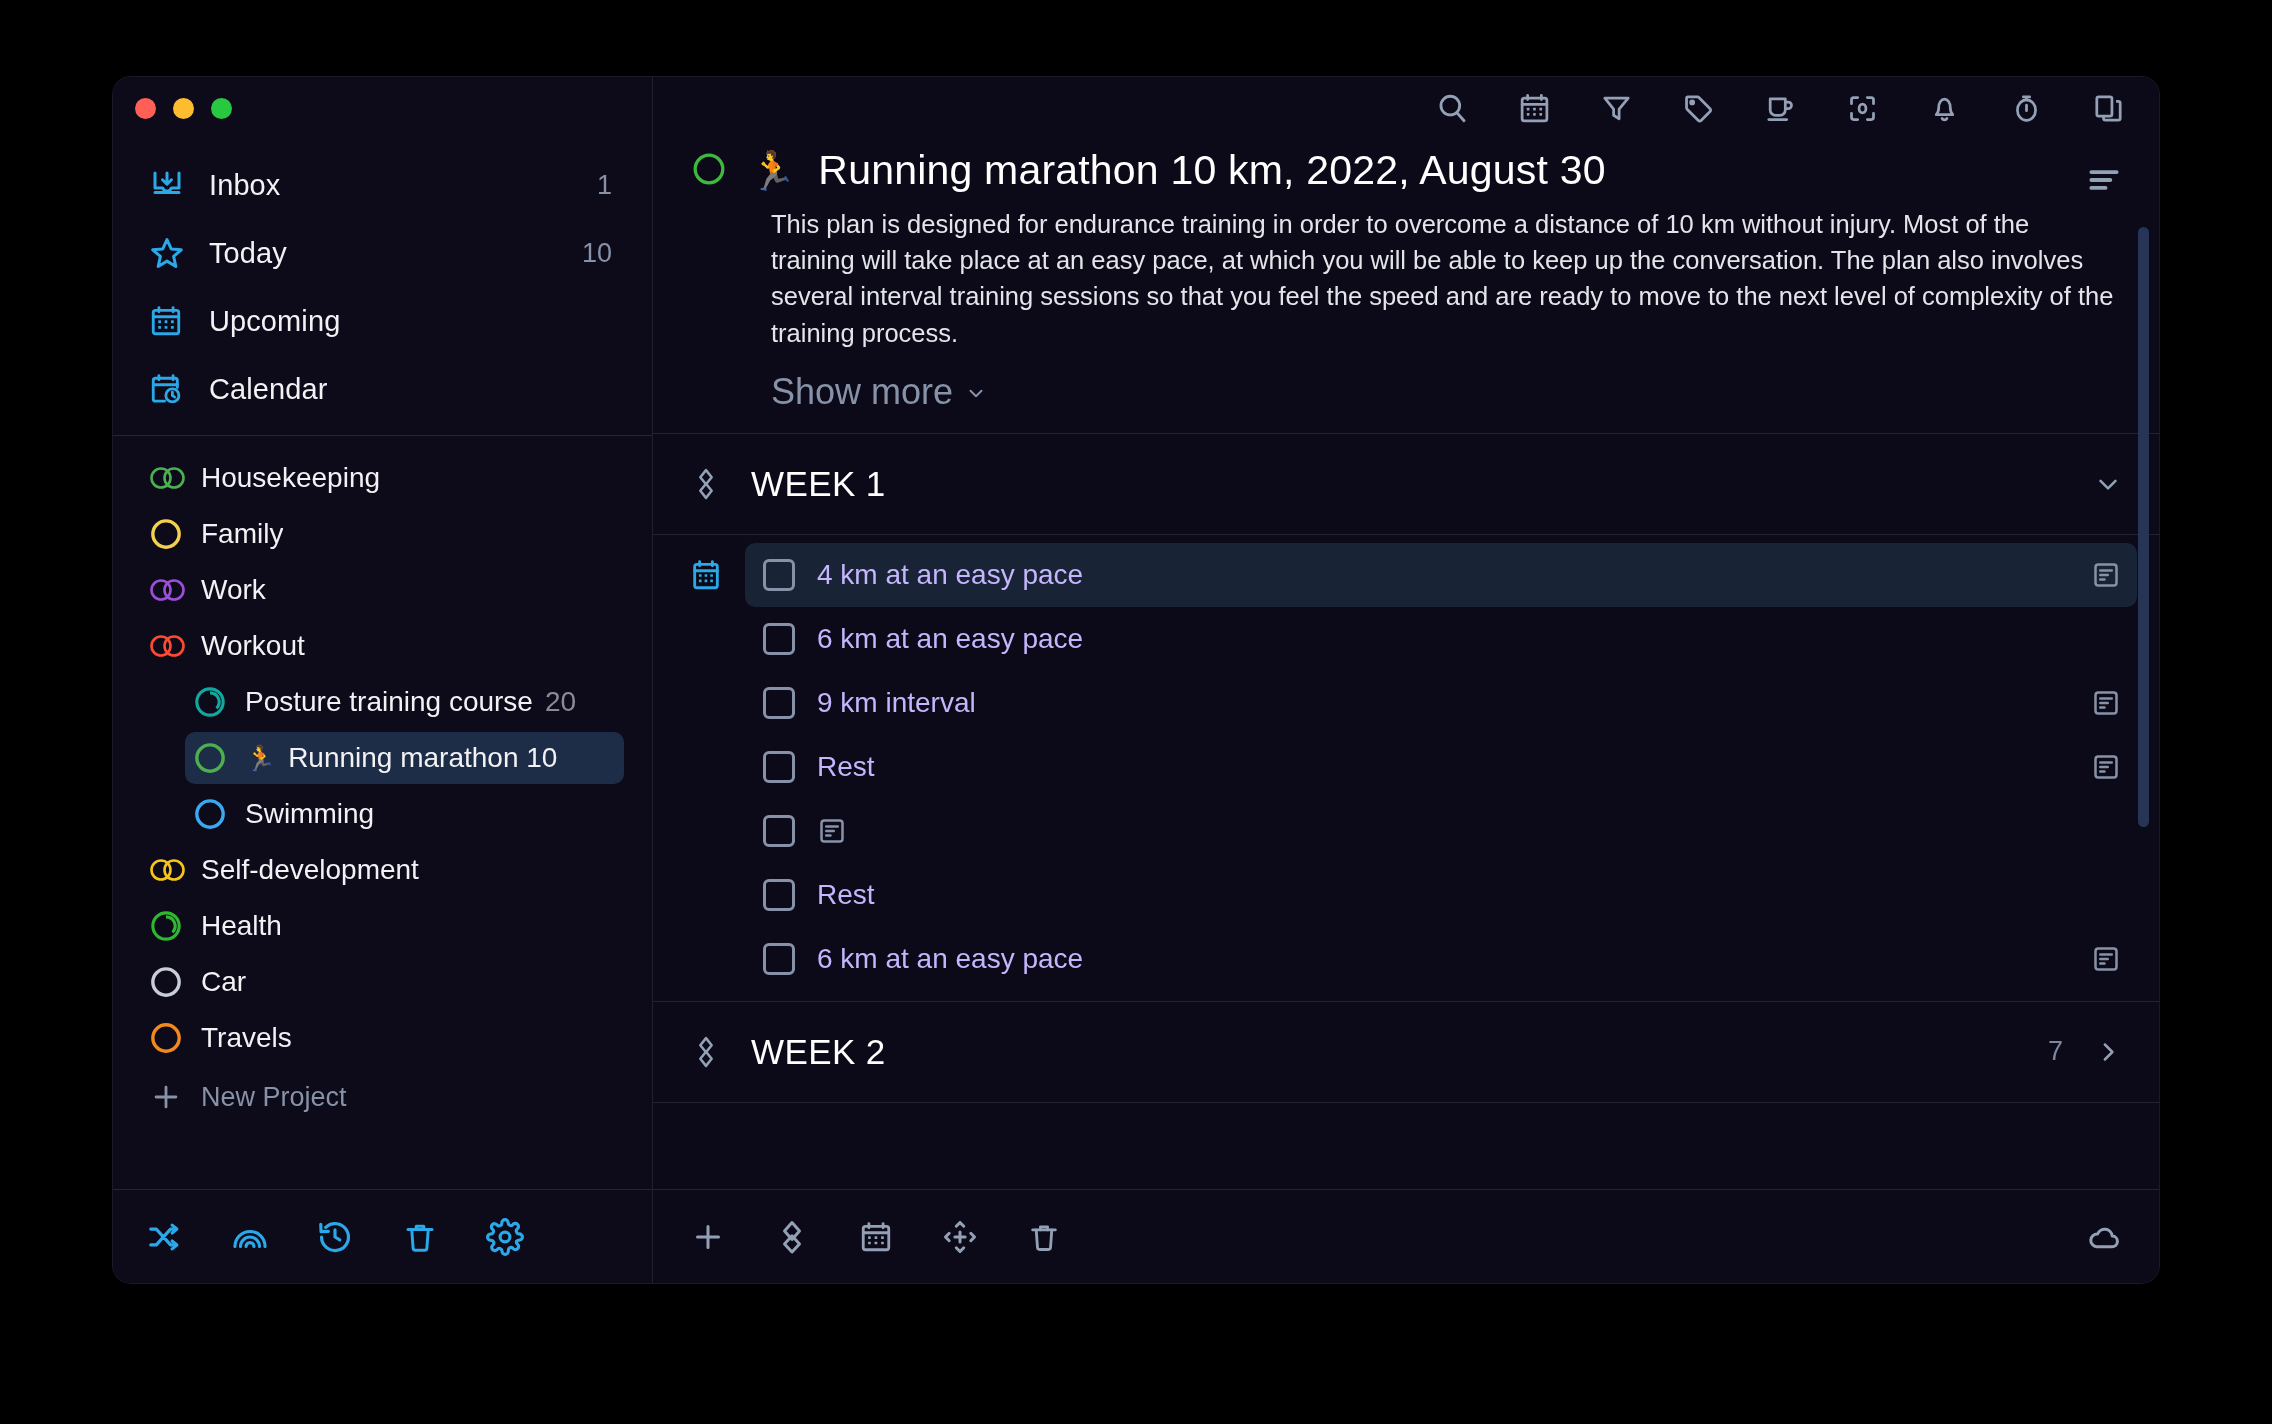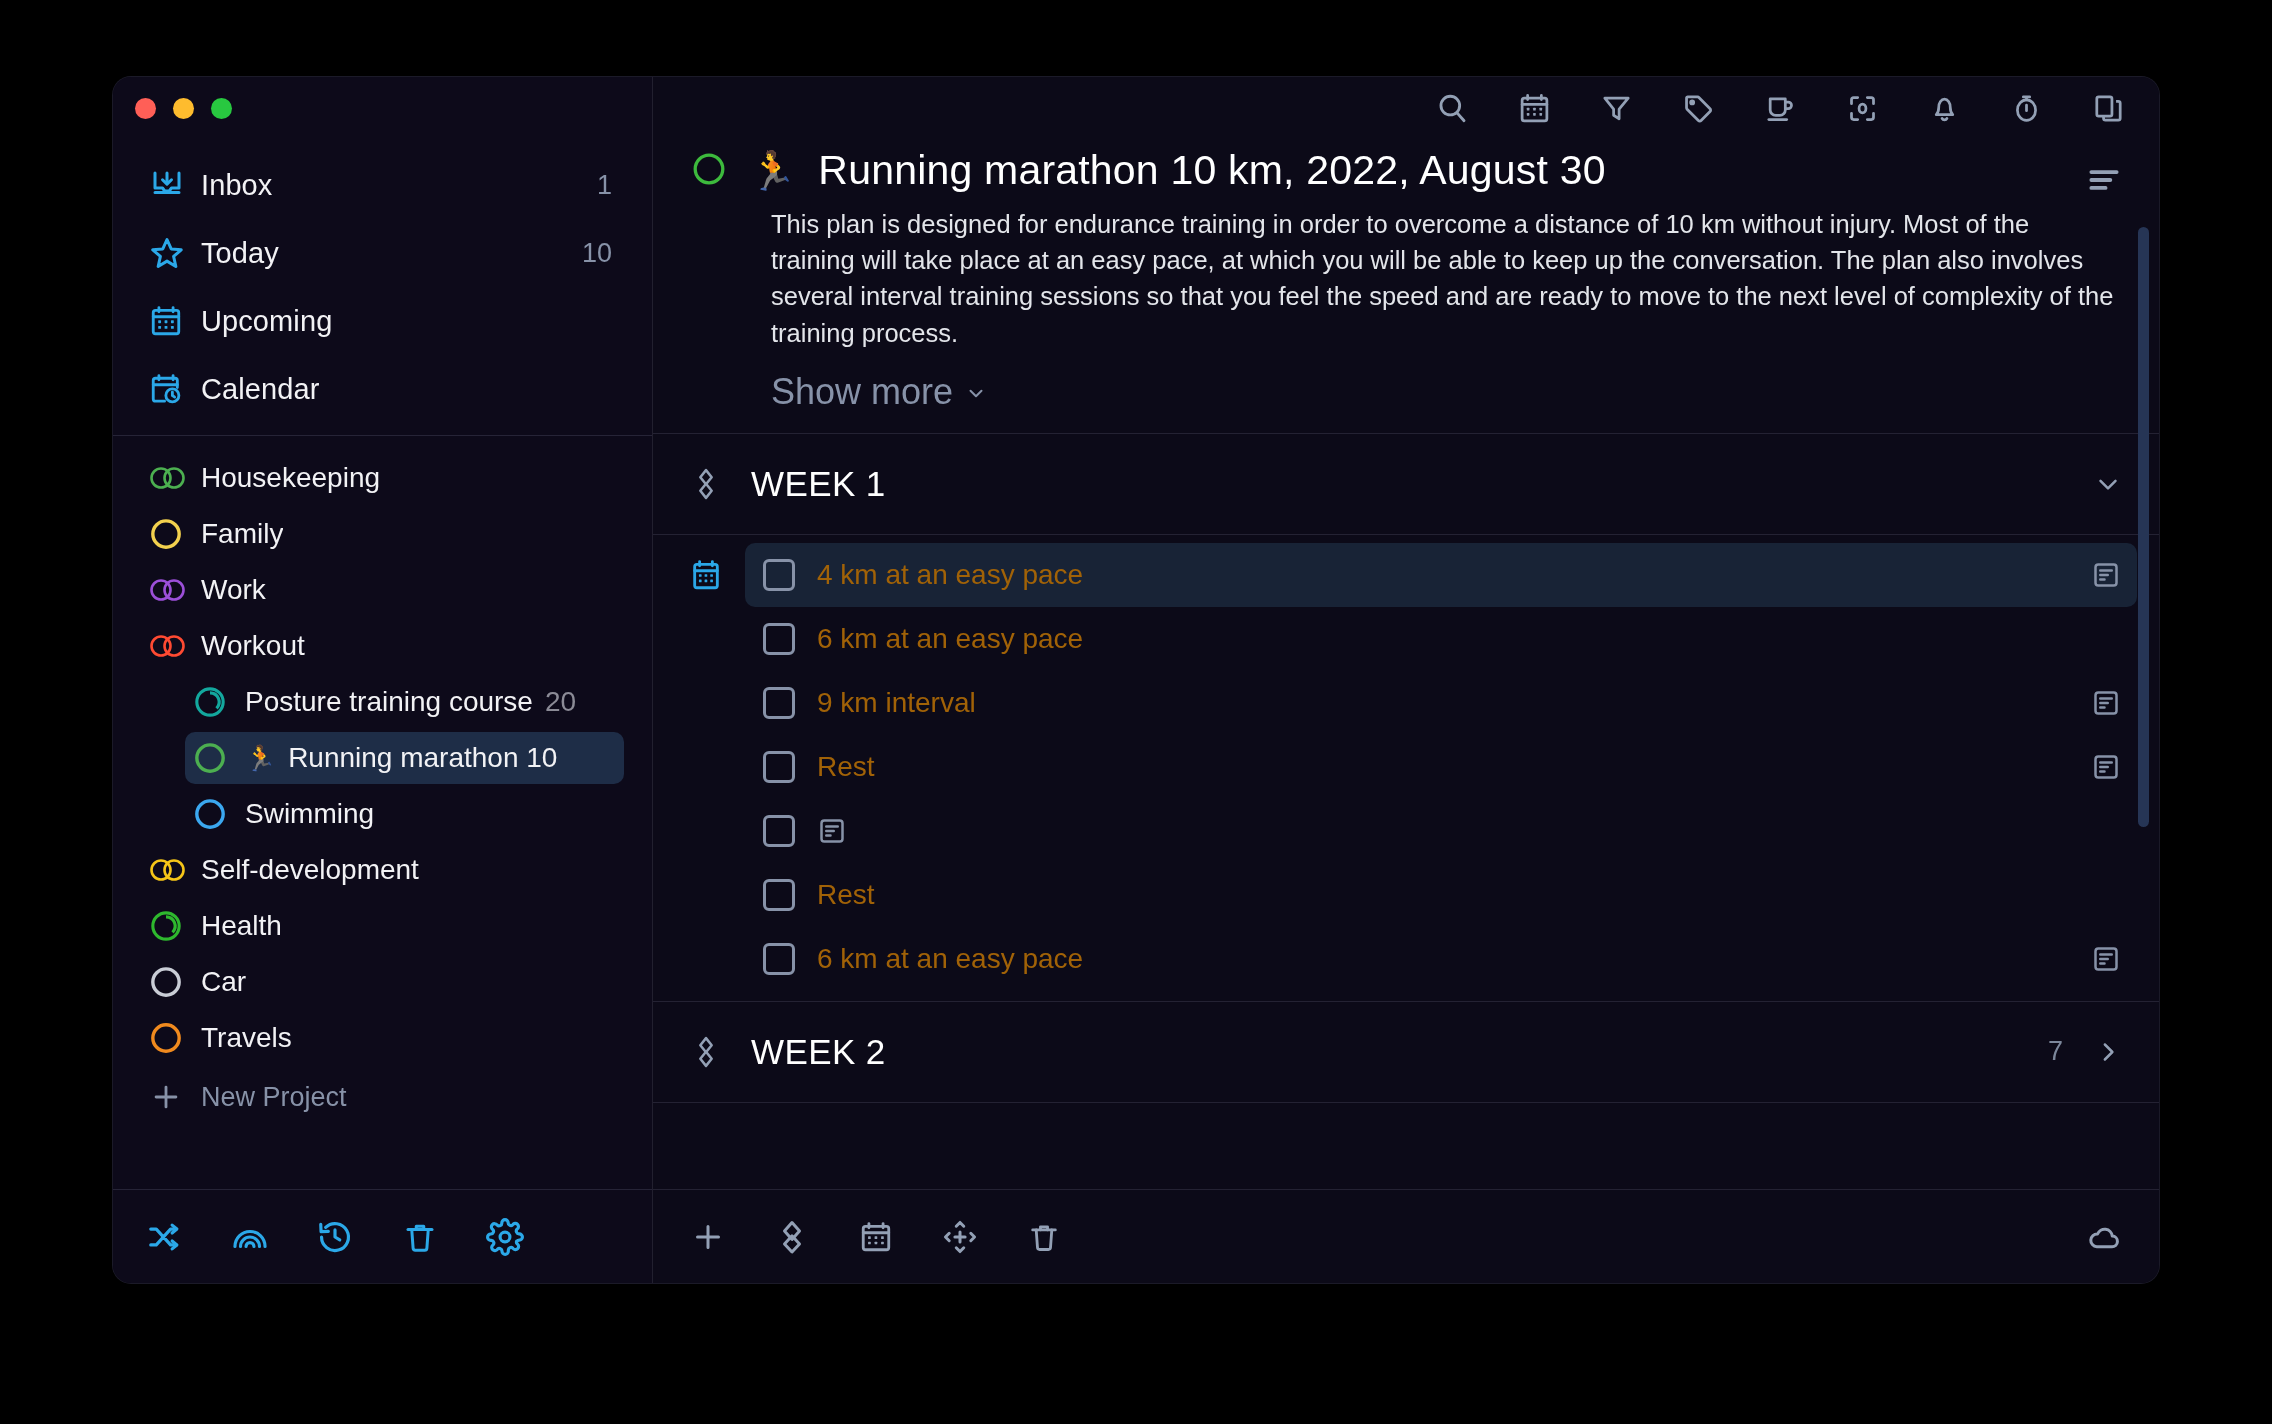--- a/index.html
+++ b/index.html
@@ -46,21 +46,21 @@
   .dot.red { background: #FF5F57; }
   .dot.yellow { background: #FEBC2E; }
   .dot.green { background: #28C840; }
 
   .nav-top { padding: 12px 0 0 0; }
   .nav-row {
     height: 68px;
     display: flex;
     align-items: center;
     padding: 0 40px 0 36px;
-    gap: 0;
+    gap: 8px;
     cursor: default;
   }
   .nav-icon {
     width: 52px; height: 44px;
     display: flex; align-items: center; justify-content: flex-start;
     color: #2BA8E8;
     flex: 0 0 52px;
   }
   .nav-label {
     font-size: 29px;
@@ -248,21 +248,21 @@
     width: 32px; height: 32px;
     border: 3px solid #8792A8;
     border-radius: 6px;
     margin-left: 18px;
     margin-right: 22px;
     z-index: 2;
     flex: 0 0 32px;
   }
   .task-label {
     font-size: 28px;
-    color: #a16207;
+    color: #c4b5fd;
     flex: 1;
     z-index: 2;
   }
   .note-icon {
     color: #8792A8;
     z-index: 2;
     display: flex; align-items: center;
     margin-right: 8px;
   }
   .note-icon.hidden { visibility: hidden; }

